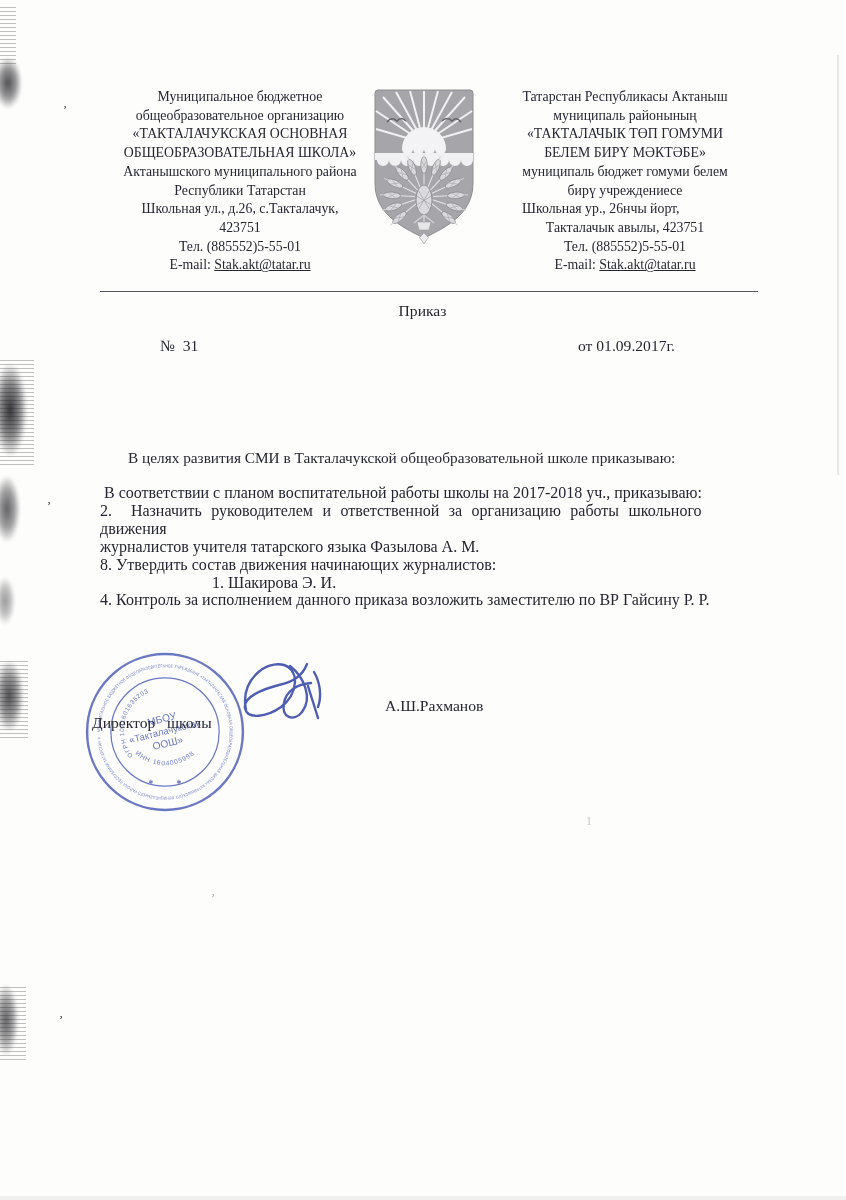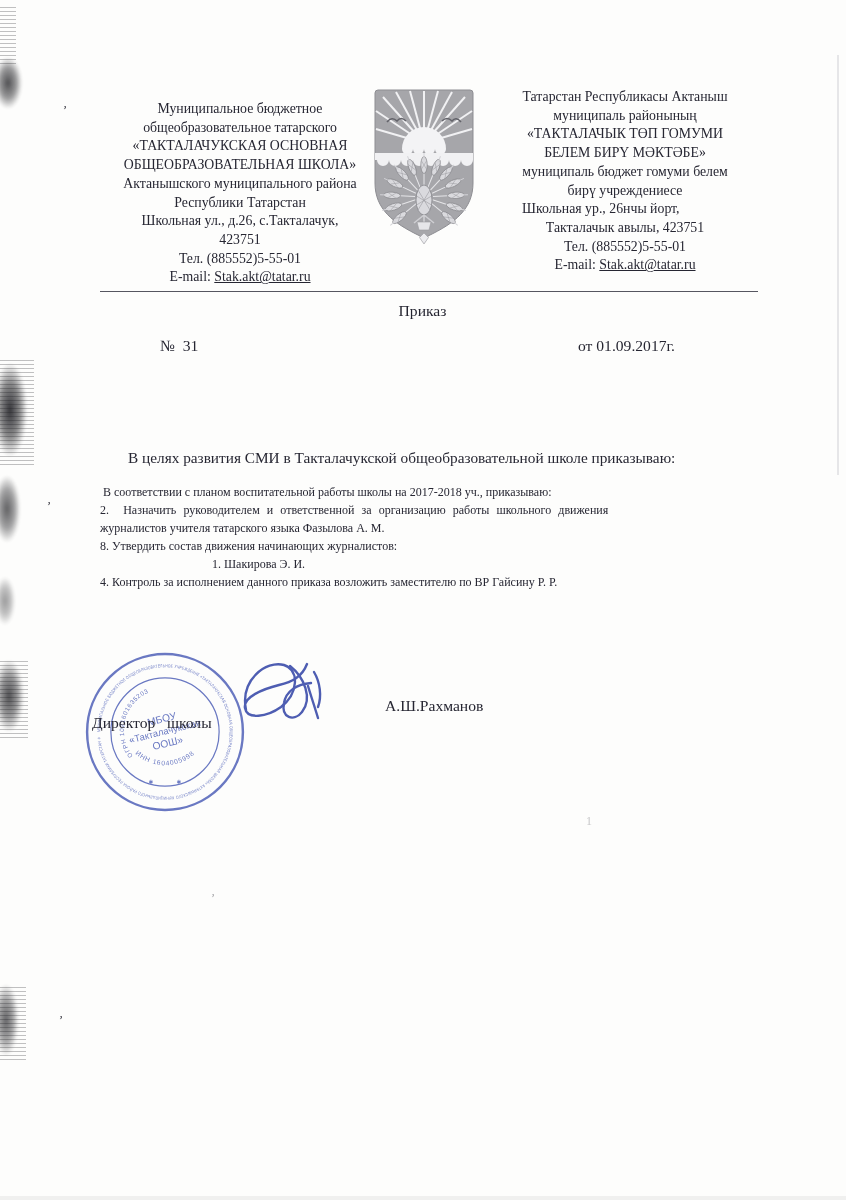--- a/index.html
+++ b/index.html
@@ -3,36 +3,36 @@
 <meta charset="utf-8">
 <style>
   html,body{margin:0;padding:0;background:#e9e9e9;}
   .page{
     position:relative; width:846px; height:1200px; margin:0 auto;
     background:#fdfdfc; overflow:hidden;
     font-family:"Liberation Serif", serif; color:#262632;
   }
   
   .hdr-col{position:absolute; top:88px; text-align:center; font-size:13.8px; line-height:18.7px;}
-  .hdr-left{left:95px; width:290px;margin-top:12px;}
+  .hdr-left{left:95px; width:290px;}
   .hdr-right{left:480px; width:290px;}
   .hdr-line{white-space:pre-wrap;}
   .hdr-line.align-left{text-align:left; padding-left:42px;}
   .email-link{text-decoration:underline;}
   .emblem{position:absolute; left:371px; top:87px; width:106px; height:159px;}
   .divider{position:absolute; left:100px; top:291px; width:658px; height:0; border-top:1.5px solid #565660;}
   
   .order-title{position:absolute; left:100px; top:302px; width:645px; text-align:center; font-size:15.6px;}
   .order-num{position:absolute; left:160px; top:337px; font-size:15.6px; white-space:pre;}
   .order-date{position:absolute; left:578px; top:337px; font-size:15.6px;}
   .subject{position:absolute; left:102px; top:371px; font-size:15.6px; line-height:20.4px;
            font-weight:bold; font-style:italic; white-space:pre-wrap; color:#2b2b38;}
   
   .intro{position:absolute; left:100px; top:449px; width:650px; font-size:15.3px; text-indent:28px; white-space:pre-wrap;}
-  .body-block{position:absolute; left:100px; top:484px; width:650px; font-size:12px; line-height:17.9px;}
+  .body-block{position:absolute; left:100px; top:484px; width:650px; font-size:16px; line-height:17.9px;}
   .b-line{white-space:pre-wrap;}
   .b-justify{word-spacing:0.34em;}
   .b-indent{padding-left:112px;}
   
   .director{position:absolute; left:92px; top:714px; font-size:15.6px; white-space:pre; z-index:3;}
   .sig-name{position:absolute; left:385px; top:697px; font-size:15.6px;}
   .stamp{position:absolute; left:83px; top:650px; width:164px; height:164px; opacity:.82; z-index:1;}
   .signature{position:absolute; left:230px; top:652px; width:110px; height:96px; z-index:2;}
   
   .blob{position:absolute; filter:blur(1.6px);
@@ -44,21 +44,21 @@
   .edge-line{position:absolute; left:837px; top:55px; width:2px; height:420px; background:#e6e6e8;}
   .bottom-strip{position:absolute; left:0; top:1196px; width:846px; height:4px; background:#f0f0ef;}
 </style>
 </head>
 <body>
 
 <div class="page">
 
   <div class="hdr-col hdr-left">
     <div class="hdr-line">Муниципальное бюджетное</div>
-    <div class="hdr-line">общеобразовательное татарского</div>
+    <div class="hdr-line">общеобразовательное организацию</div>
     <div class="hdr-line">«ТАКТАЛАЧУКСКАЯ ОСНОВНАЯ</div>
     <div class="hdr-line">ОБЩЕОБРАЗОВАТЕЛЬНАЯ ШКОЛА»</div>
     <div class="hdr-line">Актанышского муниципального района</div>
     <div class="hdr-line">Республики Татарстан</div>
     <div class="hdr-line">Школьная ул., д.26, с.Такталачук,</div>
     <div class="hdr-line">423751</div>
     <div class="hdr-line">Тел. (885552)5-55-01</div>
     <div class="hdr-line"><span>E-mail: </span><span class="email-link">Stak.akt@tatar.ru</span></div>
   </div>
 

